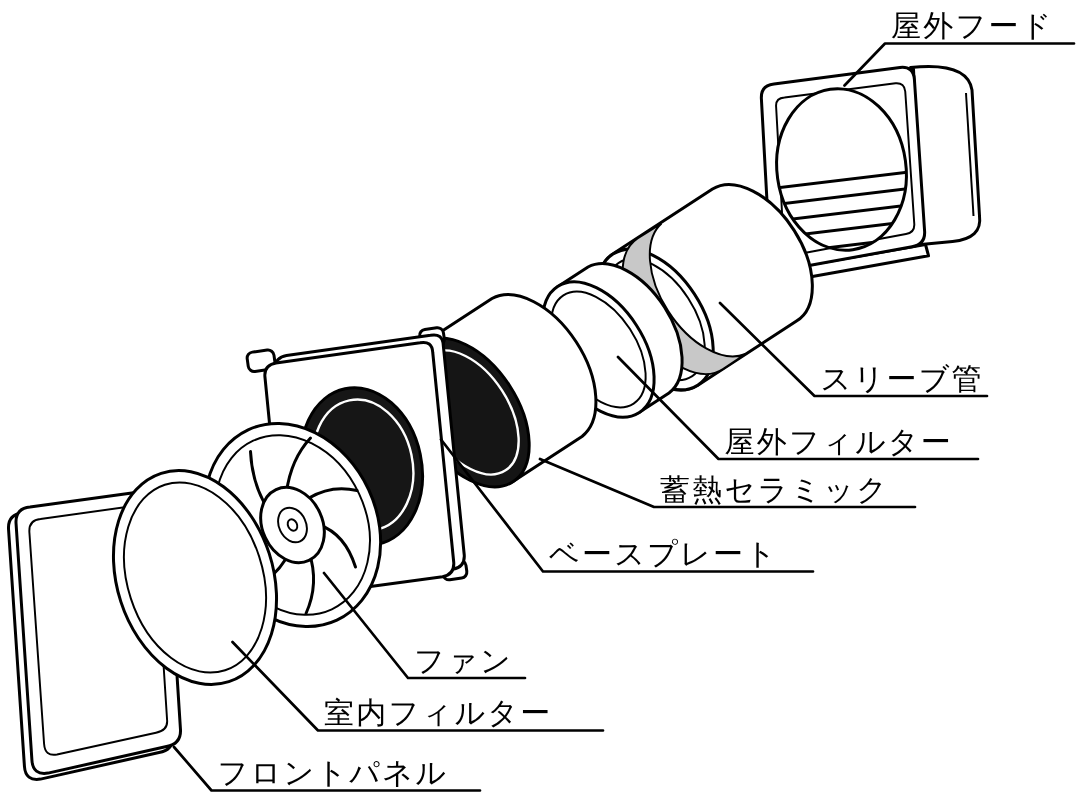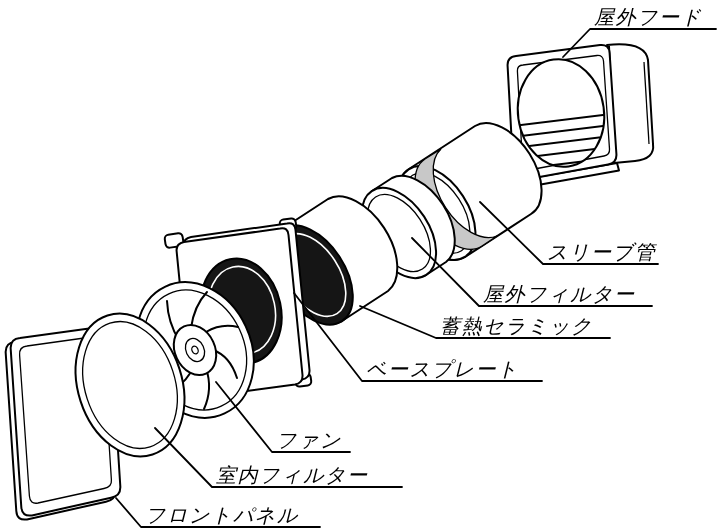--- a/index.html
+++ b/index.html
@@ -1,17 +1,17 @@
 <!DOCTYPE html>
 <html><head>
 <meta charset="utf-8">
 <style>
   html,body{margin:0;padding:0;background:#fff;}
   .stage{position:relative;width:720px;height:529px;background:#fff;overflow:hidden;
-         font-family:"DejaVu Sans","Liberation Sans",sans-serif;font-style:italic;}
+         font-family:"DejaVu Sans","Liberation Sans",sans-serif;}
   svg{display:block;}
   text.part-label{font-family:"DejaVu Sans","Liberation Sans",sans-serif;
                   font-size:20px;fill:#000;letter-spacing:1.5px;}
   .outline{fill:#ffffff;stroke:#000;stroke-width:2;stroke-linejoin:round;}
   .thin{fill:none;stroke:#000;stroke-width:1.3;stroke-linejoin:round;}
   .leader{fill:none;stroke:#000;stroke-width:1.8;stroke-linejoin:round;stroke-linecap:round;}
 </style>
 </head>
 <body>
 

